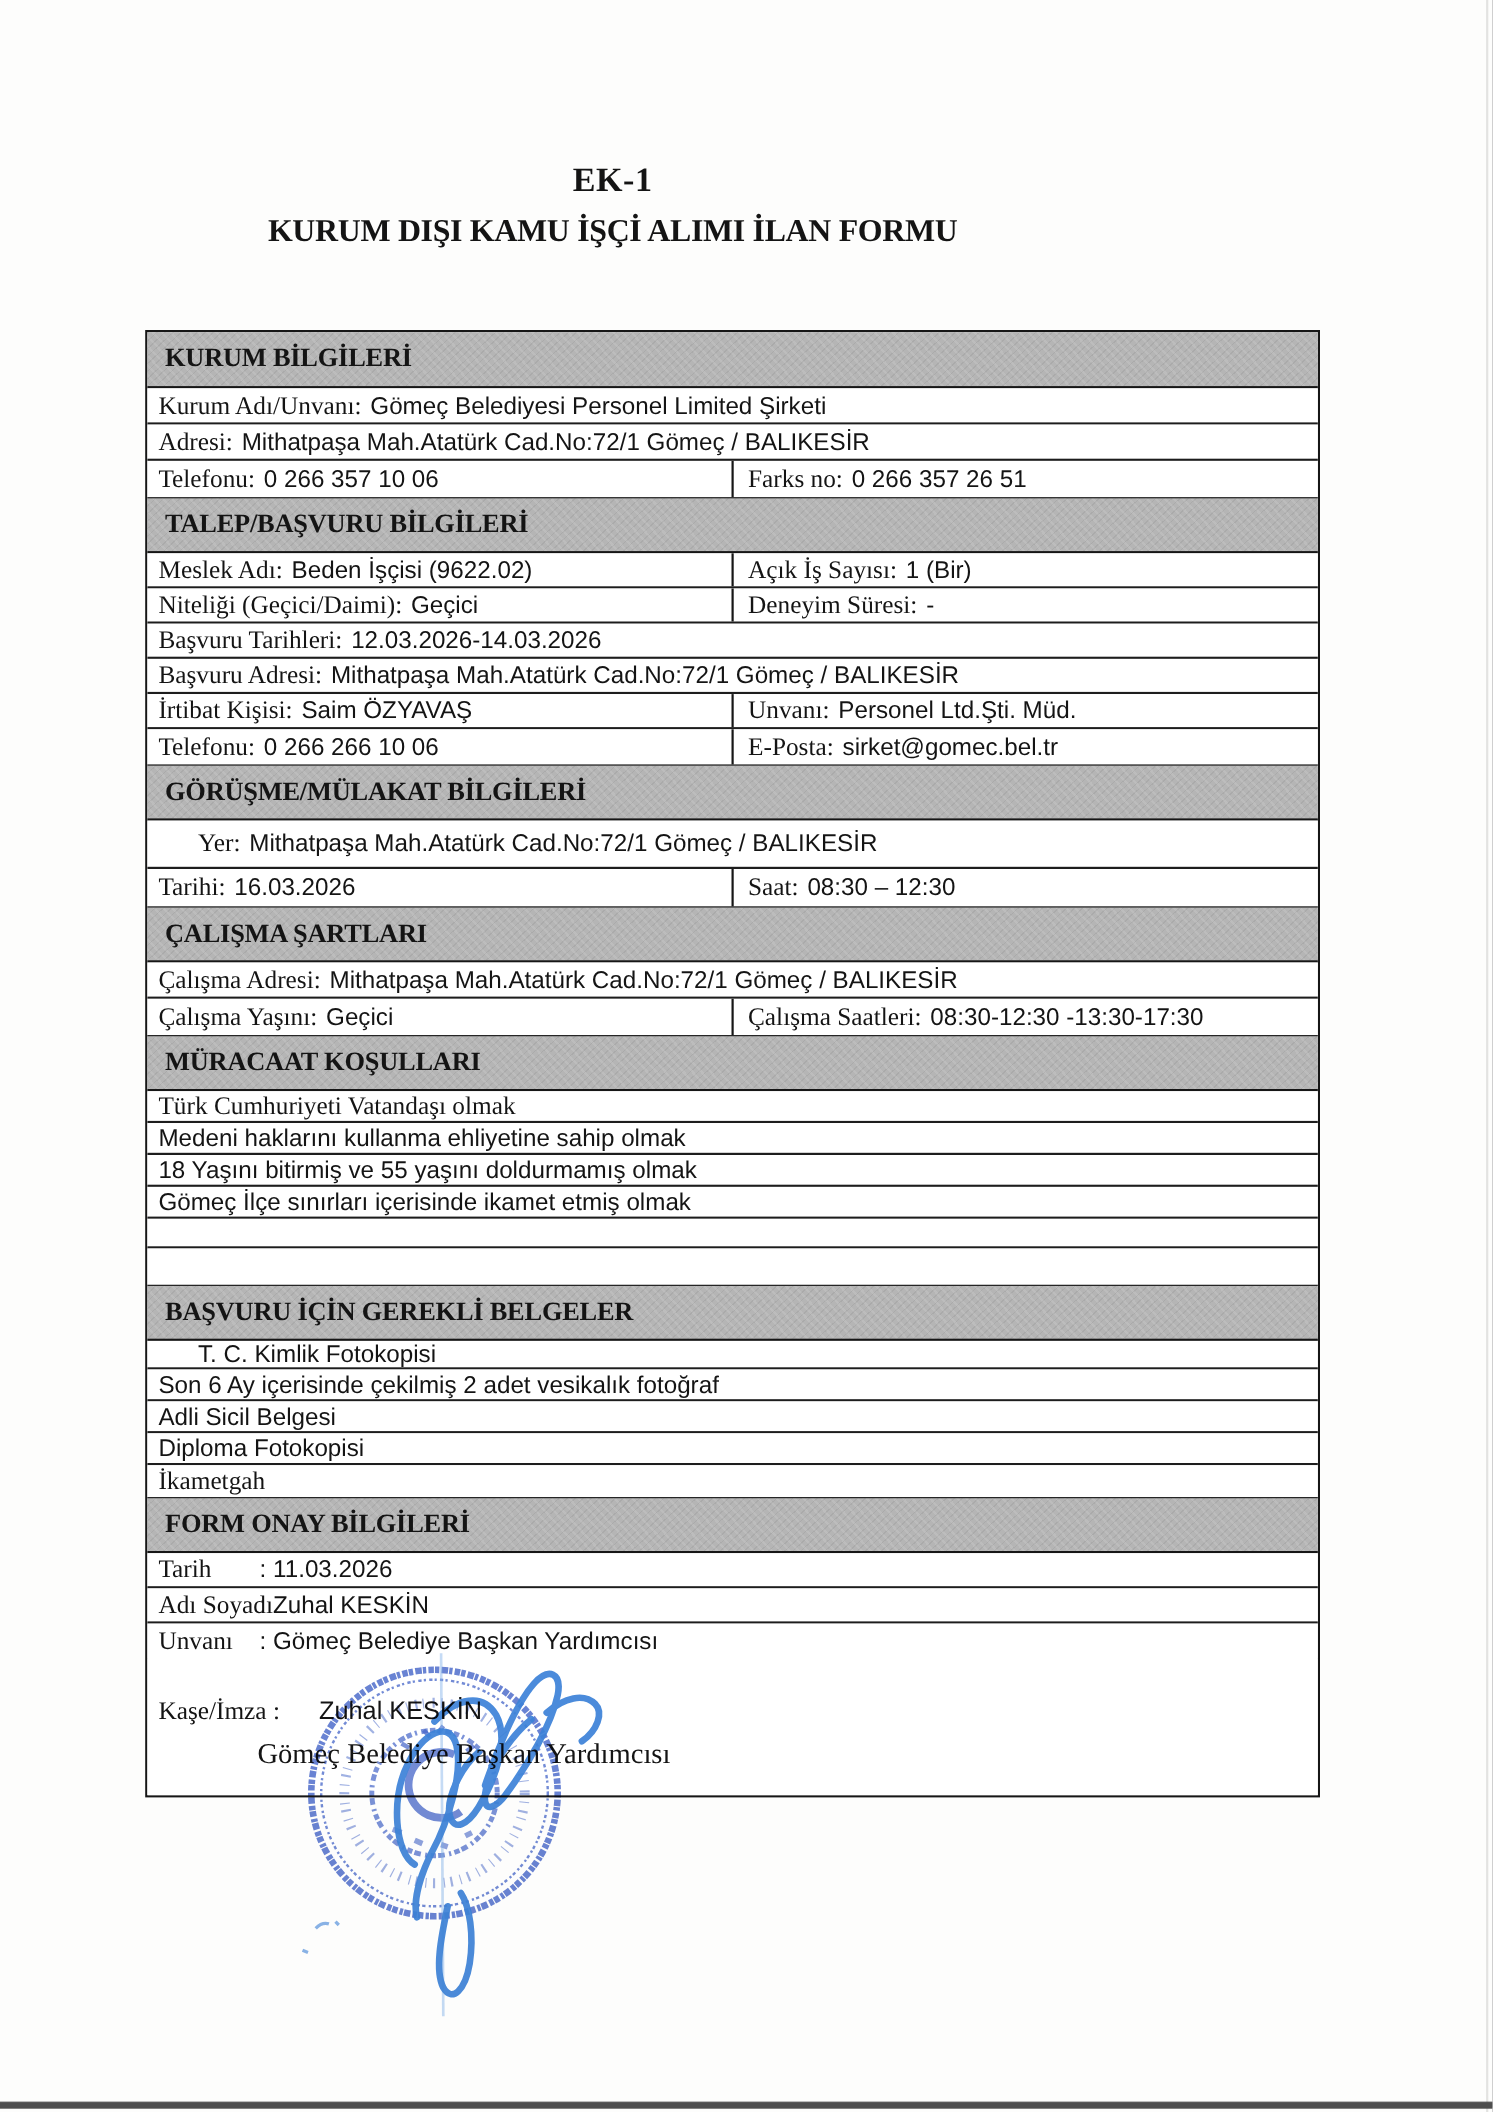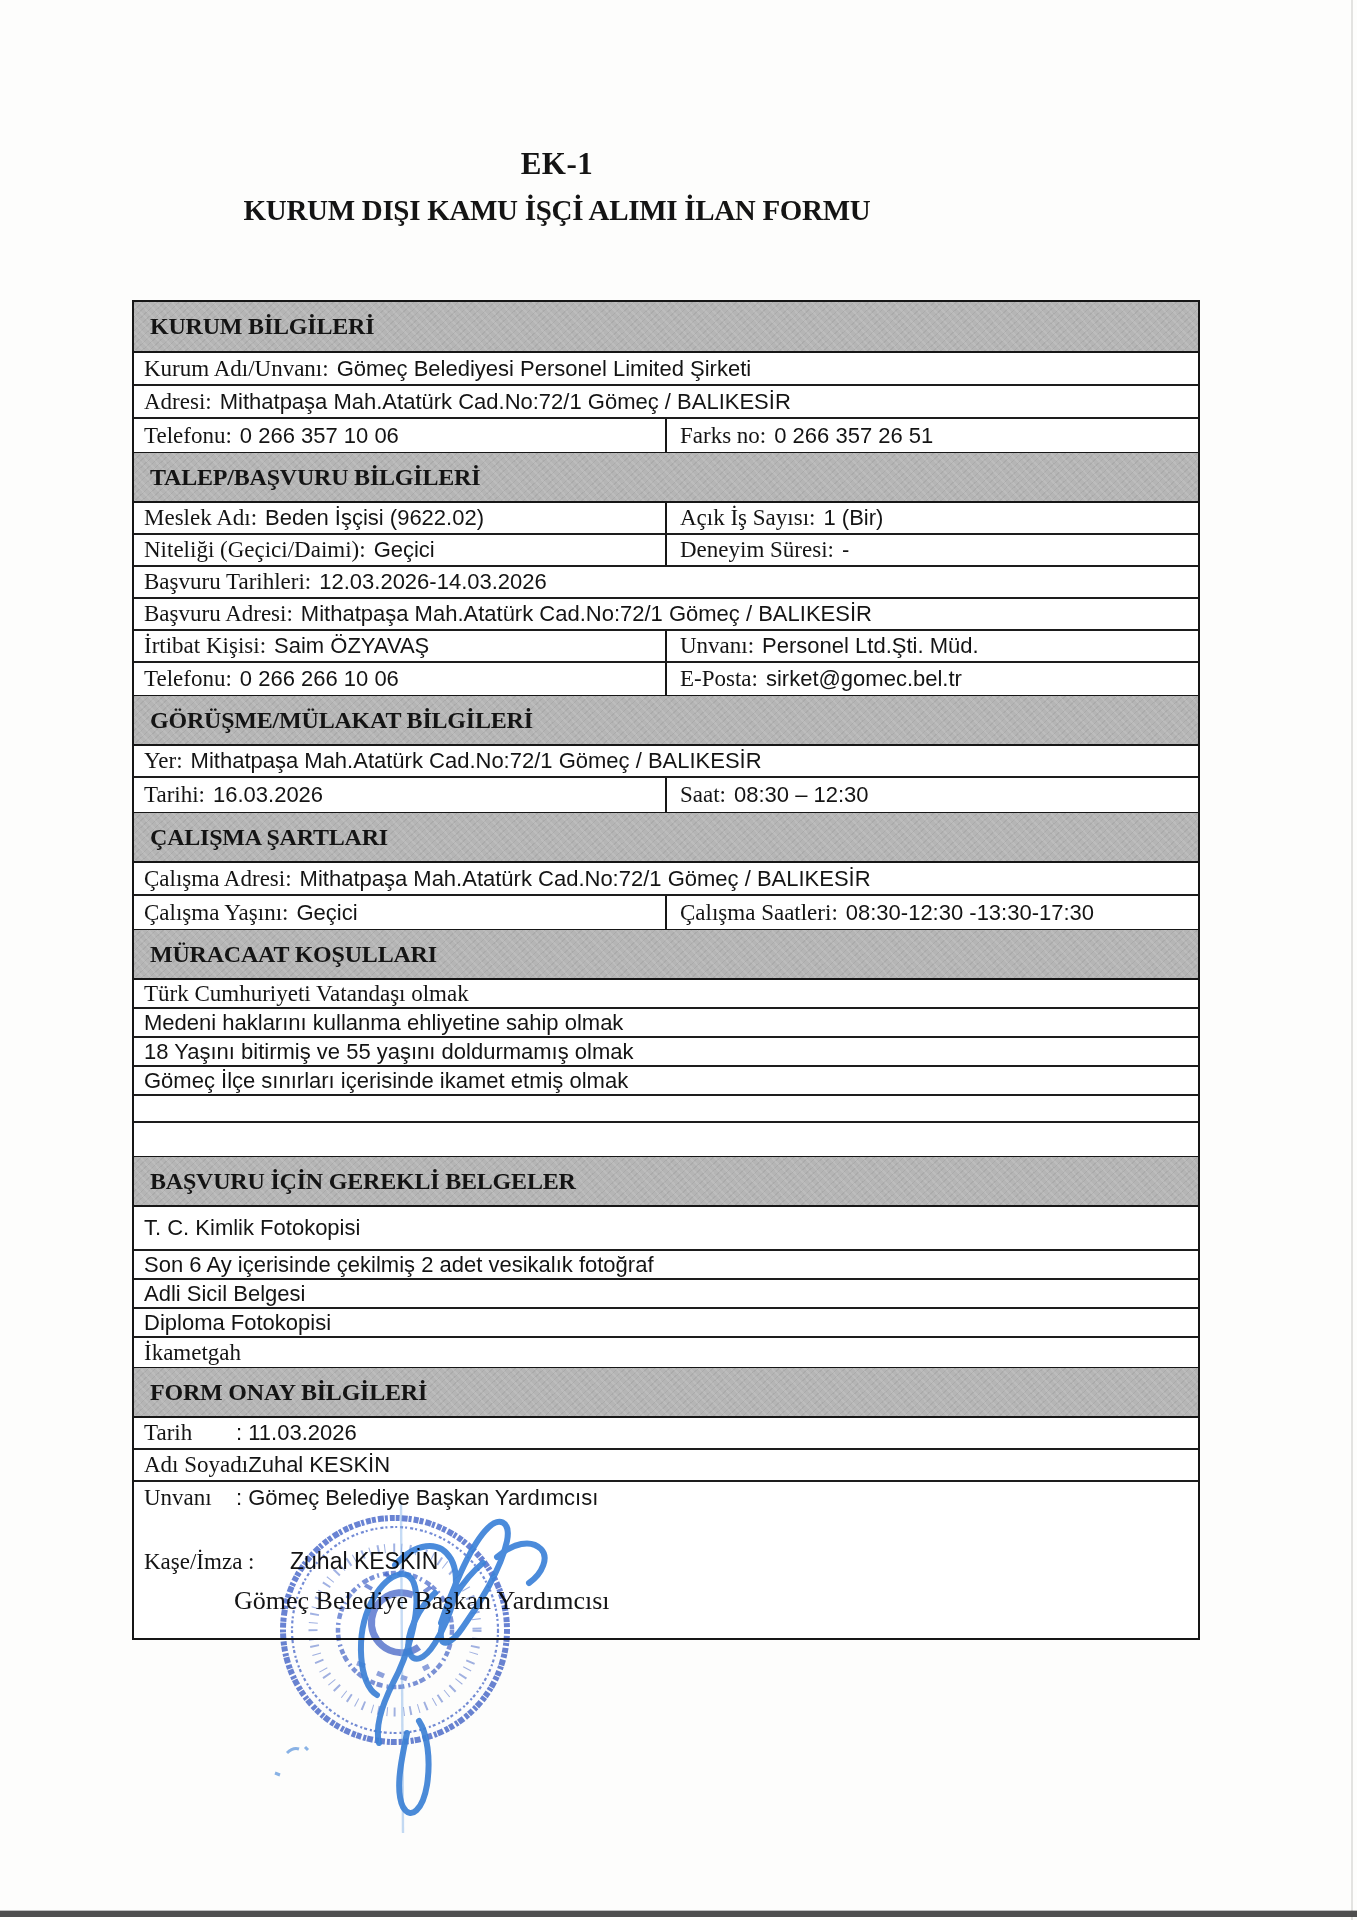--- a/index.html
+++ b/index.html
@@ -185,21 +185,21 @@
             <span class="val">0 266 266 10 06</span>
           </div>
           <div class="cell rest">
             <span class="lbl">E-Posta:</span>
             <span class="val">sirket@gomec.bel.tr</span>
           </div>
         </div>
       </div>
       <div class="sec-header">GÖRÜŞME/MÜLAKAT BİLGİLERİ</div>
       <div class="sec-gorusme">
-        <div class="row" style="height: 32px;">
+        <div class="row" style="height: 44px; padding-left: 36px;">
           <div class="cell full">
             <span class="lbl">Yer:</span>
             <span class="val">Mithatpaşa Mah.Atatürk Cad.No:72/1 Gömeç / BALIKESİR</span>
           </div>
         </div>
         <div class="row" style="height: 34px;">
           <div class="cell half">
             <span class="lbl">Tarihi:</span>
             <span class="val">16.03.2026</span>
           </div>
@@ -256,21 +256,21 @@
           </div>
         </div>
         <div class="row" style="height: 33px;">
           <div class="cell full">
             <span class="txt"></span>
           </div>
         </div>
       </div>
       <div class="sec-header">BAŞVURU İÇİN GEREKLİ BELGELER</div>
       <div class="sec-belgeler">
-        <div class="row" style="height: 44px;">
+        <div class="row" style="height: 26px; padding-left: 36px;">
           <div class="cell full">
             <span class="txt">T. C. Kimlik Fotokopisi</span>
           </div>
         </div>
         <div class="row" style="height: 29px;">
           <div class="cell full">
             <span class="txt">Son 6 Ay içerisinde çekilmiş 2 adet vesikalık fotoğraf</span>
           </div>
         </div>
         <div class="row" style="height: 29px;">

